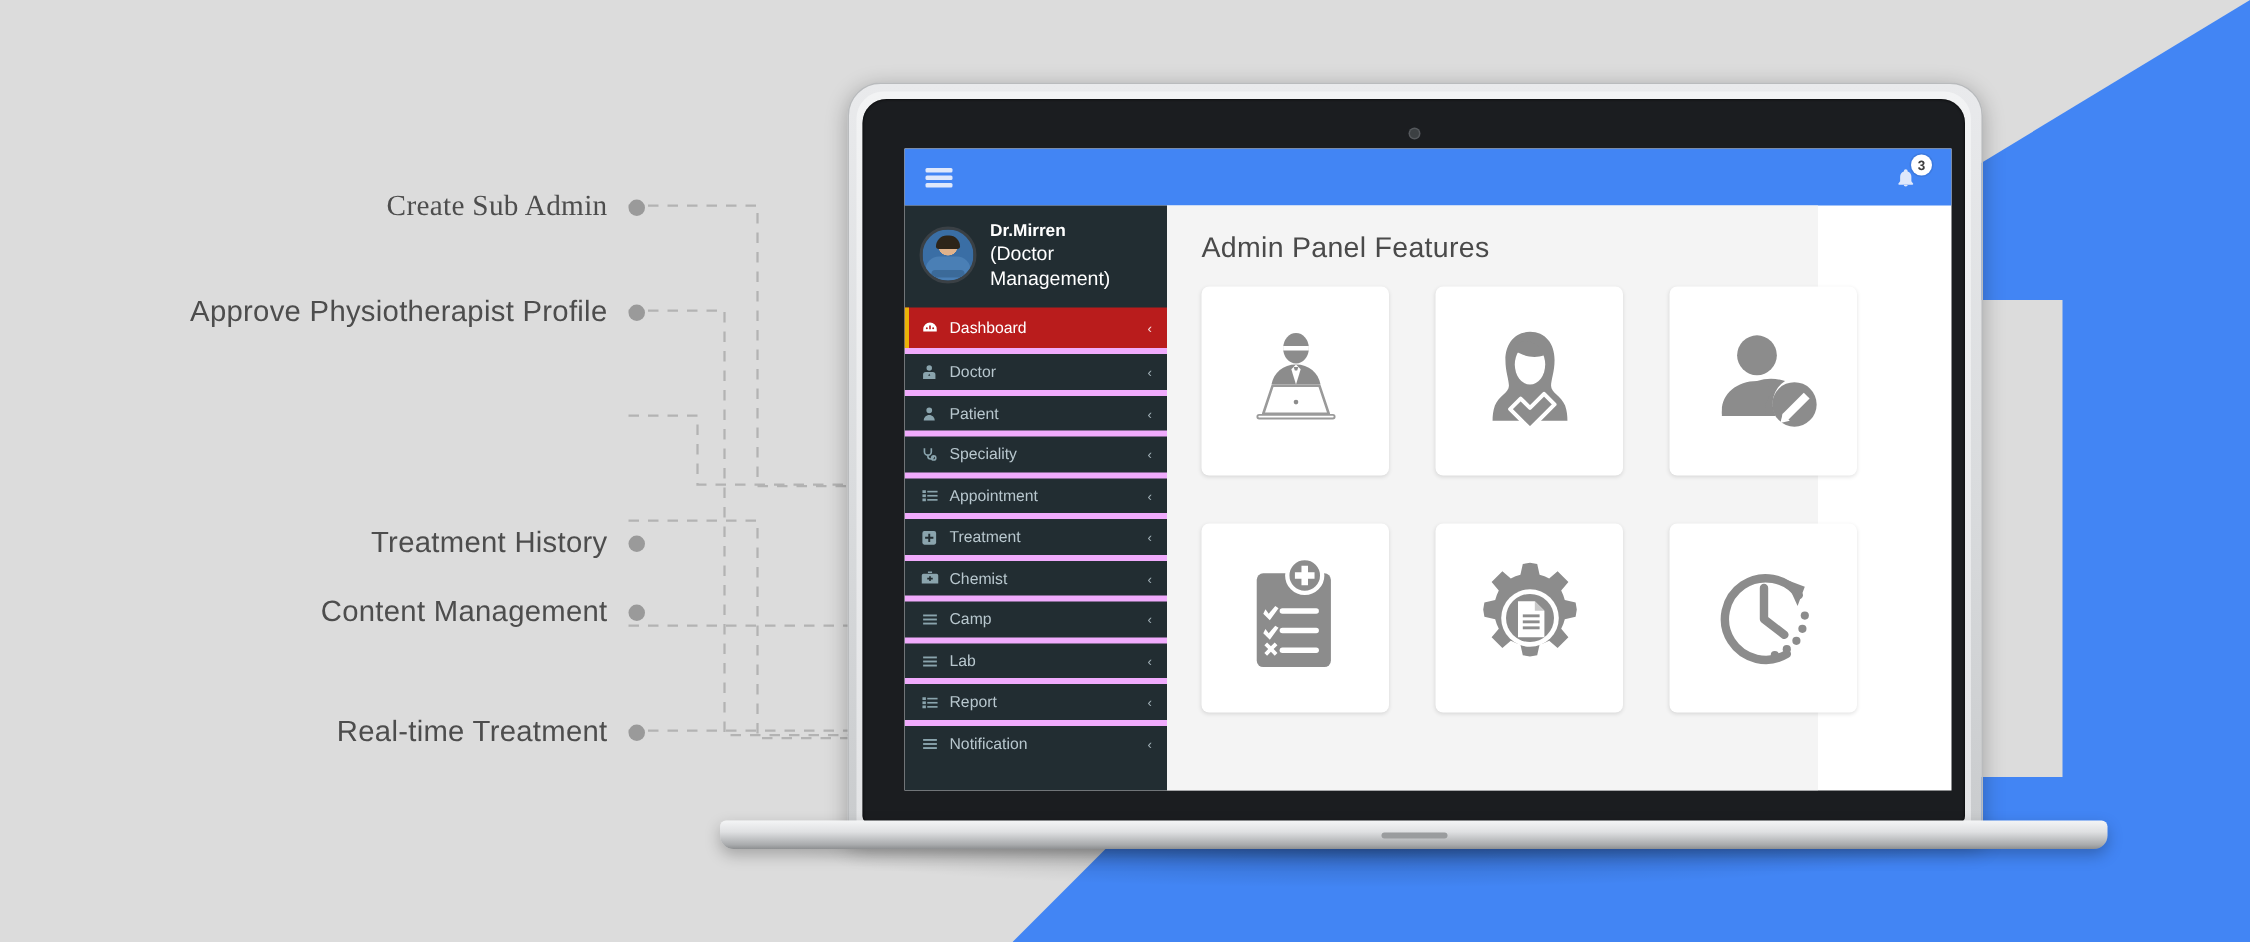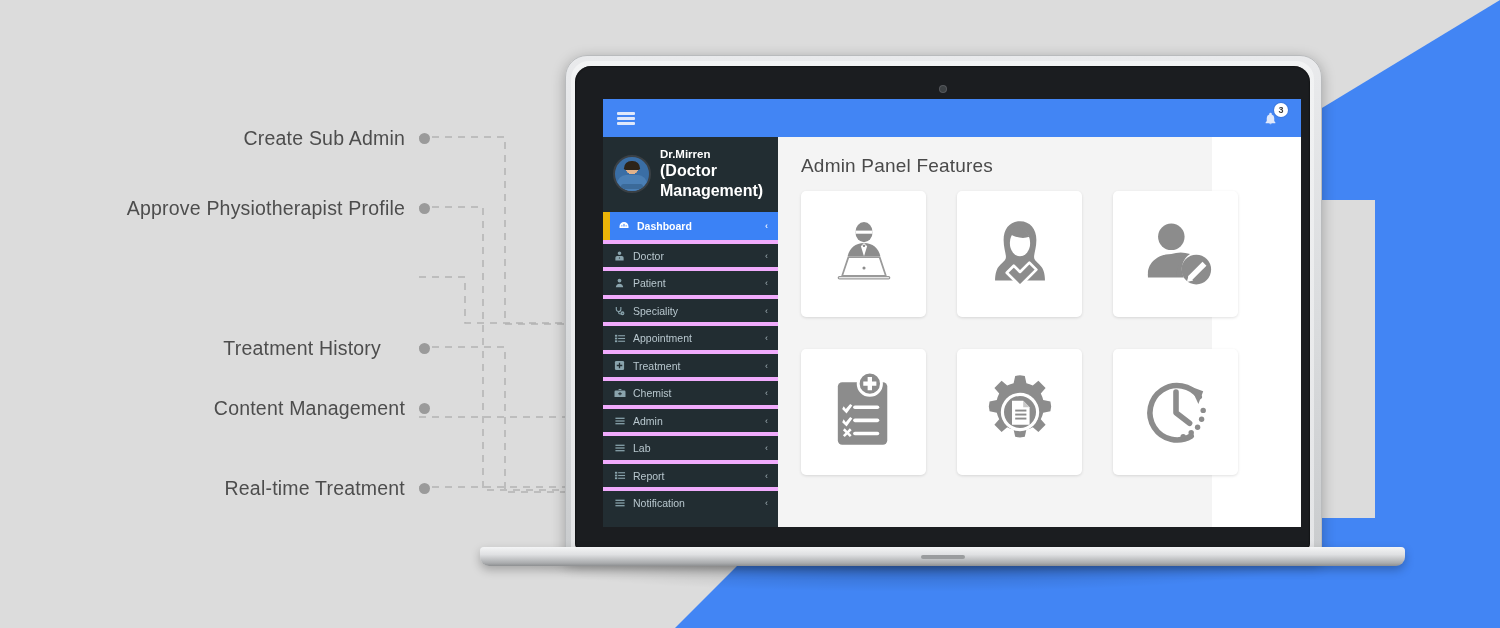--- a/index.html
+++ b/index.html
@@ -115,30 +115,30 @@
   #avatar{
     width:38px;height:38px;border-radius:50%;flex:0 0 auto;
     background:radial-gradient(circle at 50% 32%,#e0b28b 0 22%,#3a6ea5 23% 100%);
     border:2px solid #3a4045;box-sizing:border-box;position:relative;overflow:hidden;
   }
   #avatar .hair{position:absolute;left:9px;top:4px;width:16px;height:9px;border-radius:8px 8px 2px 2px;background:#2d2419;}
   #avatar .scrub{position:absolute;left:2px;bottom:0;width:30px;height:16px;border-radius:9px 9px 0 0;background:#4a7fb5;}
   #avatar .arm{position:absolute;left:6px;bottom:2px;width:22px;height:5px;border-radius:3px;background:#3b6a99;}
   #profile-text{margin-left:9px;line-height:1.25;}
   #profile-name{color:#ffffff;font-size:11.5px;font-weight:bold;}
-  #profile-role{color:#ffffff;font-size:16px;font-weight:bold;}
+  #profile-role{color:#ffffff;font-size:13px;font-weight:normal;}
 
   .nav-item{
     display:flex;align-items:center;height:27.5px;padding:0 10px 0 11px;
     box-sizing:border-box;color:#b8c7ce;font-size:10.5px;cursor:pointer;
     border-top:4px solid #f0abfc;position:relative;
   }
   .nav-item.active{
-    background:#3b82f6;color:#ffffff;font-weight:bold;border-top:none;
-    border-left:7px solid #eab308;padding-left:8px;
+    background:#b91c1c;color:#ffffff;font-weight:normal;border-top:none;
+    border-left:3px solid #eab308;padding-left:8px;
   }
   .nav-icon{width:15px;flex:0 0 auto;display:flex;align-items:center;justify-content:flex-start;}
   .nav-label{flex:1 1 auto;margin-left:4px;}
   .nav-caret{font-size:9px;opacity:.85;}
 
   #content{
     position:absolute;left:175px;top:38px;width:434px;height:390px;
     background:#f4f4f4;box-sizing:border-box;padding:18px 20px;
   }
   #content-title{font-size:19px;color:#4a4a4a;margin:0 0 14px 3px;font-weight:normal;letter-spacing:.2px;}
@@ -169,29 +169,29 @@
 
     <path d="M419,347 H505 V492 H870"></path>
 
     <path d="M419,417 H483 V417 H1032"></path>
 
     <path d="M419,487 H465 V487 H1185"></path>
   </g>
 </svg>
 
 <div id="labels">
-  <div class="label-row" style="top:127px;">
+  <div class="label-row" style="top:127px;font-family:Liberation Serif, serif;">
     <span class="label-text">Create Sub Admin</span>
     <span class="label-dot"></span>
   </div>
   <div class="label-row" style="top:197px;">
     <span class="label-text">Approve Physiotherapist Profile</span>
     <span class="label-dot"></span>
   </div>
-  <div class="label-row" style="top:337px;gap:24px;">
+  <div class="label-row" style="top:351px;">
     <span class="label-text">Treatment History</span>
     <span class="label-dot"></span>
   </div>
   <div class="label-row" style="top:397px;">
     <span class="label-text">Content Management</span>
     <span class="label-dot"></span>
   </div>
   <div class="label-row" style="top:477px;">
     <span class="label-text">Real-time  Treatment</span>
     <span class="label-dot"></span>
@@ -318,21 +318,21 @@
           <div class="nav-item">
             <span class="nav-icon">
               <svg width="12" height="10" viewBox="0 0 24 24">
                   <g fill="#8aa4ad">
                     <rect x="1" y="4" width="22" height="3"></rect>
                     <rect x="1" y="10.5" width="22" height="3"></rect>
                     <rect x="1" y="17" width="22" height="3"></rect>
                   </g>
                 </svg>
             </span>
-            <span class="nav-label">Admin</span>
+            <span class="nav-label">Camp</span>
             <span class="nav-caret">‹</span>
           </div>
 
           <div class="nav-item">
             <span class="nav-icon">
               <svg width="12" height="10" viewBox="0 0 24 24">
                   <g fill="#8aa4ad">
                     <rect x="1" y="4" width="22" height="3"></rect>
                     <rect x="1" y="10.5" width="22" height="3"></rect>
                     <rect x="1" y="17" width="22" height="3"></rect>

